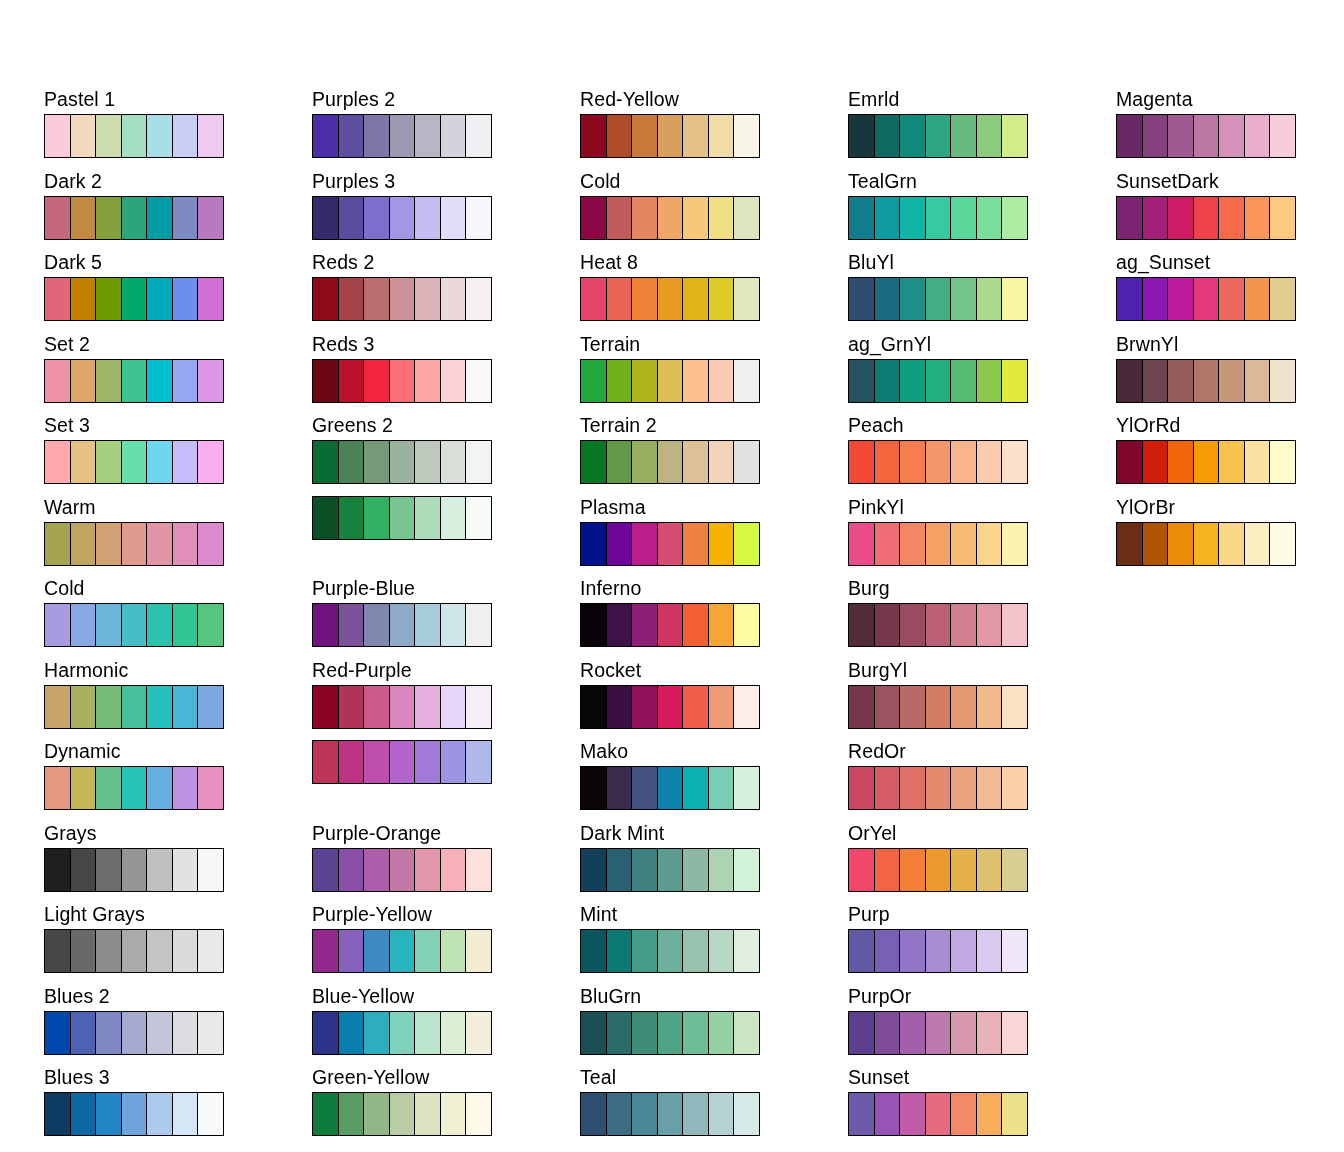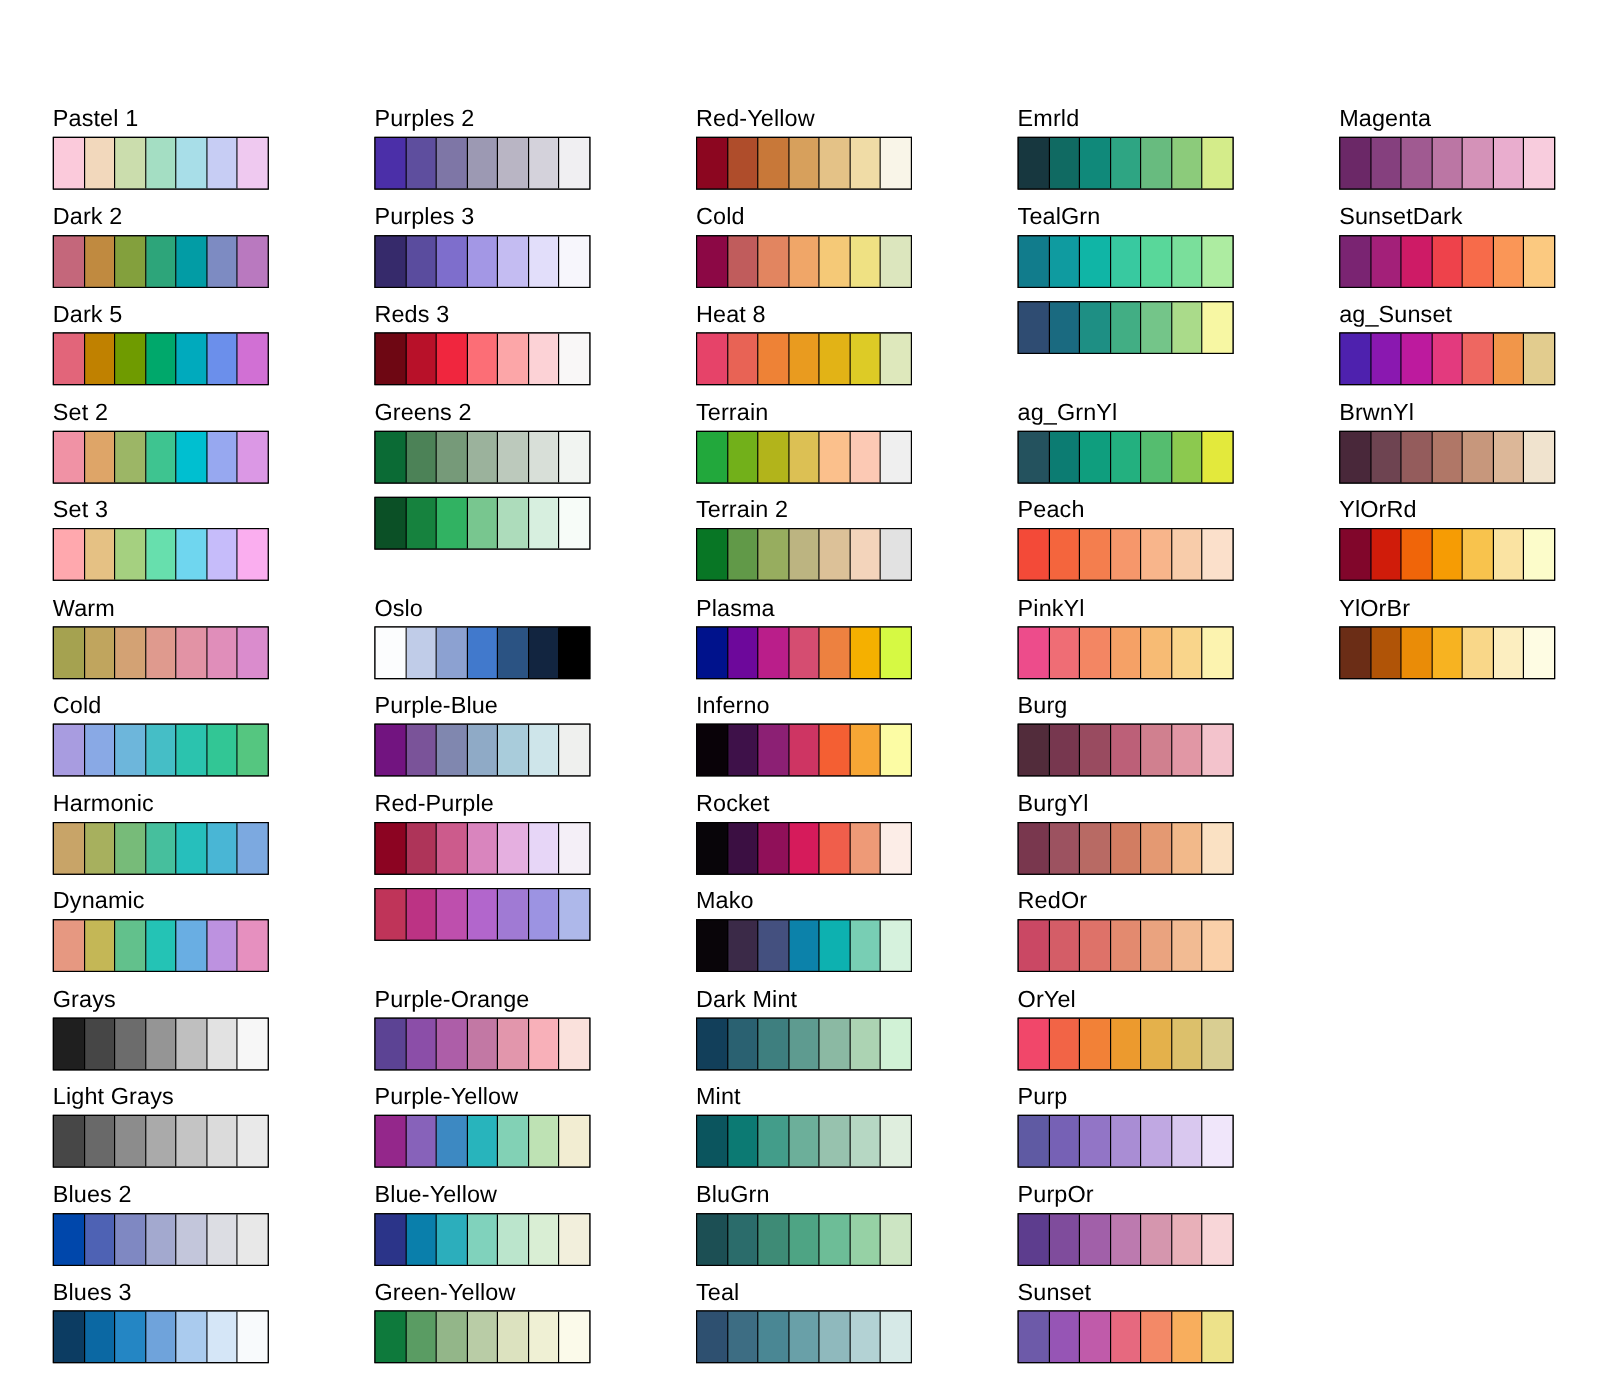--- a/index.html
+++ b/index.html
@@ -230,20 +230,32 @@
         <div class="swatch" style="background-color: rgb(54, 42, 107);"></div>
         <div class="swatch" style="background-color: rgb(90, 76, 158);"></div>
         <div class="swatch" style="background-color: rgb(126, 110, 204);"></div>
         <div class="swatch" style="background-color: rgb(163, 151, 229);"></div>
         <div class="swatch" style="background-color: rgb(196, 188, 242);"></div>
         <div class="swatch" style="background-color: rgb(226, 222, 250);"></div>
         <div class="swatch" style="background-color: rgb(247, 246, 252);"></div>
       </div>
     </div>
     <div class="palette">
+      <div class="palette-label">Reds 2</div>
+      <div class="swatch-strip">
+        <div class="swatch" style="background-color: rgb(143, 10, 25);"></div>
+        <div class="swatch" style="background-color: rgb(165, 68, 72);"></div>
+        <div class="swatch" style="background-color: rgb(186, 110, 111);"></div>
+        <div class="swatch" style="background-color: rgb(204, 146, 151);"></div>
+        <div class="swatch" style="background-color: rgb(220, 180, 186);"></div>
+        <div class="swatch" style="background-color: rgb(234, 215, 218);"></div>
+        <div class="swatch" style="background-color: rgb(245, 241, 242);"></div>
+      </div>
+    </div>
+    <div class="palette">
       <div class="palette-label">Reds 3</div>
       <div class="swatch-strip">
         <div class="swatch" style="background-color: rgb(110, 7, 19);"></div>
         <div class="swatch" style="background-color: rgb(184, 17, 41);"></div>
         <div class="swatch" style="background-color: rgb(240, 38, 62);"></div>
         <div class="swatch" style="background-color: rgb(252, 110, 118);"></div>
         <div class="swatch" style="background-color: rgb(252, 166, 168);"></div>
         <div class="swatch" style="background-color: rgb(252, 210, 214);"></div>
         <div class="swatch" style="background-color: rgb(249, 247, 247);"></div>
       </div>
@@ -265,32 +277,20 @@
         <div class="swatch" style="background-color: rgb(11, 80, 38);"></div>
         <div class="swatch" style="background-color: rgb(22, 130, 62);"></div>
         <div class="swatch" style="background-color: rgb(49, 178, 98);"></div>
         <div class="swatch" style="background-color: rgb(120, 198, 143);"></div>
         <div class="swatch" style="background-color: rgb(173, 220, 187);"></div>
         <div class="swatch" style="background-color: rgb(215, 239, 223);"></div>
         <div class="swatch" style="background-color: rgb(247, 252, 248);"></div>
       </div>
     </div>
     <div class="palette">
-      <div class="palette-label">Oslo</div>
-      <div class="swatch-strip">
-        <div class="swatch" style="background-color: rgb(252, 253, 254);"></div>
-        <div class="swatch" style="background-color: rgb(192, 204, 232);"></div>
-        <div class="swatch" style="background-color: rgb(140, 161, 209);"></div>
-        <div class="swatch" style="background-color: rgb(65, 121, 204);"></div>
-        <div class="swatch" style="background-color: rgb(43, 83, 131);"></div>
-        <div class="swatch" style="background-color: rgb(18, 37, 64);"></div>
-        <div class="swatch" style="background-color: rgb(0, 0, 0);"></div>
-      </div>
-    </div>
-    <div class="palette">
       <div class="palette-label">Purple-Blue</div>
       <div class="swatch-strip">
         <div class="swatch" style="background-color: rgb(114, 20, 128);"></div>
         <div class="swatch" style="background-color: rgb(122, 83, 153);"></div>
         <div class="swatch" style="background-color: rgb(128, 135, 175);"></div>
         <div class="swatch" style="background-color: rgb(143, 170, 198);"></div>
         <div class="swatch" style="background-color: rgb(169, 204, 219);"></div>
         <div class="swatch" style="background-color: rgb(206, 229, 234);"></div>
         <div class="swatch" style="background-color: rgb(239, 240, 238);"></div>
       </div>
@@ -540,20 +540,21 @@
         <div class="swatch" style="background-color: rgb(17, 124, 140);"></div>
         <div class="swatch" style="background-color: rgb(15, 155, 160);"></div>
         <div class="swatch" style="background-color: rgb(16, 181, 166);"></div>
         <div class="swatch" style="background-color: rgb(56, 201, 160);"></div>
         <div class="swatch" style="background-color: rgb(89, 215, 154);"></div>
         <div class="swatch" style="background-color: rgb(122, 223, 155);"></div>
         <div class="swatch" style="background-color: rgb(173, 236, 161);"></div>
       </div>
     </div>
     <div class="palette">
+      <div class="palette-label">BluYl</div>
       <div class="swatch-strip">
         <div class="swatch" style="background-color: rgb(47, 76, 114);"></div>
         <div class="swatch" style="background-color: rgb(26, 106, 128);"></div>
         <div class="swatch" style="background-color: rgb(30, 143, 132);"></div>
         <div class="swatch" style="background-color: rgb(66, 174, 132);"></div>
         <div class="swatch" style="background-color: rgb(116, 197, 137);"></div>
         <div class="swatch" style="background-color: rgb(170, 219, 138);"></div>
         <div class="swatch" style="background-color: rgb(247, 247, 163);"></div>
       </div>
     </div>

